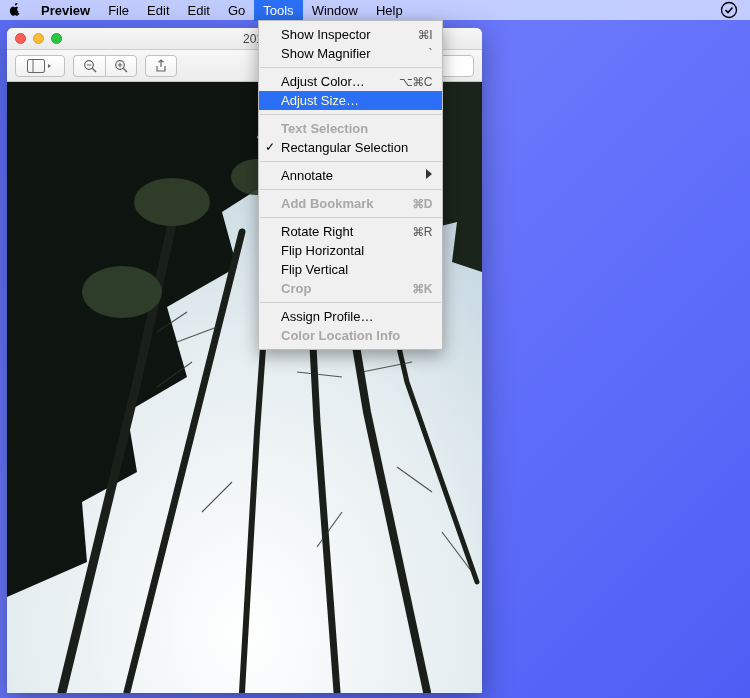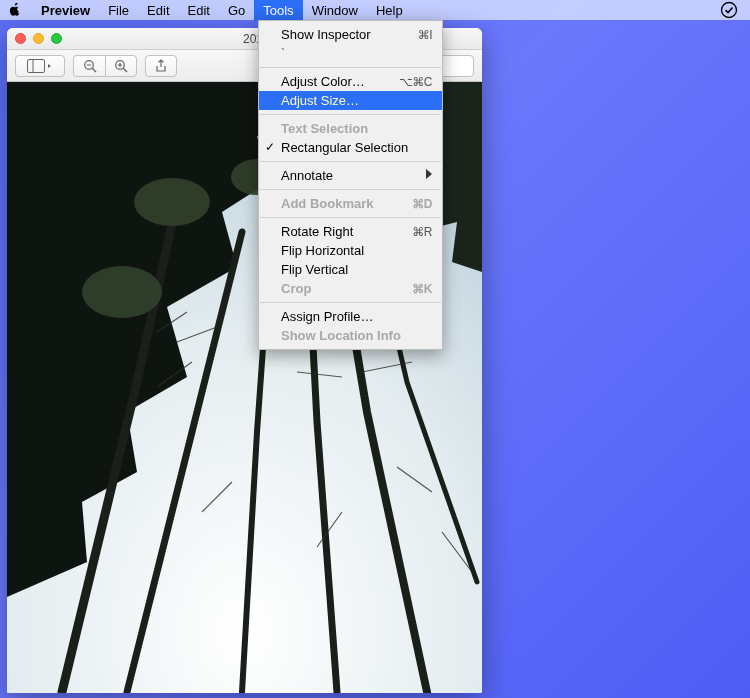--- a/index.html
+++ b/index.html
@@ -250,20 +250,21 @@
     </svg>
   </div>
 </div>
 
 <div class="dropdown">
   <div class="row">
     <span class="label">Show Inspector</span>
     <span class="sc">⌘I</span>
   </div>
   <div class="row">
+    <span class="label">Show Magnifier</span>
     <span class="sc">`</span>
   </div>
   <div class="sep"></div>
   <div class="row">
     <span class="label">Adjust Color…</span>
     <span class="sc">⌥⌘C</span>
   </div>
   <div class="row highlight">
     <span class="label">Adjust Size…</span>
   </div>
@@ -298,15 +299,15 @@
   </div>
   <div class="row disabled">
     <span class="label">Crop</span>
     <span class="sc">⌘K</span>
   </div>
   <div class="sep"></div>
   <div class="row">
     <span class="label">Assign Profile…</span>
   </div>
   <div class="row disabled">
-    <span class="label">Show Location Info</span>
+    <span class="label">Color Location Info</span>
   </div>
 </div>
 
 </body></html>

